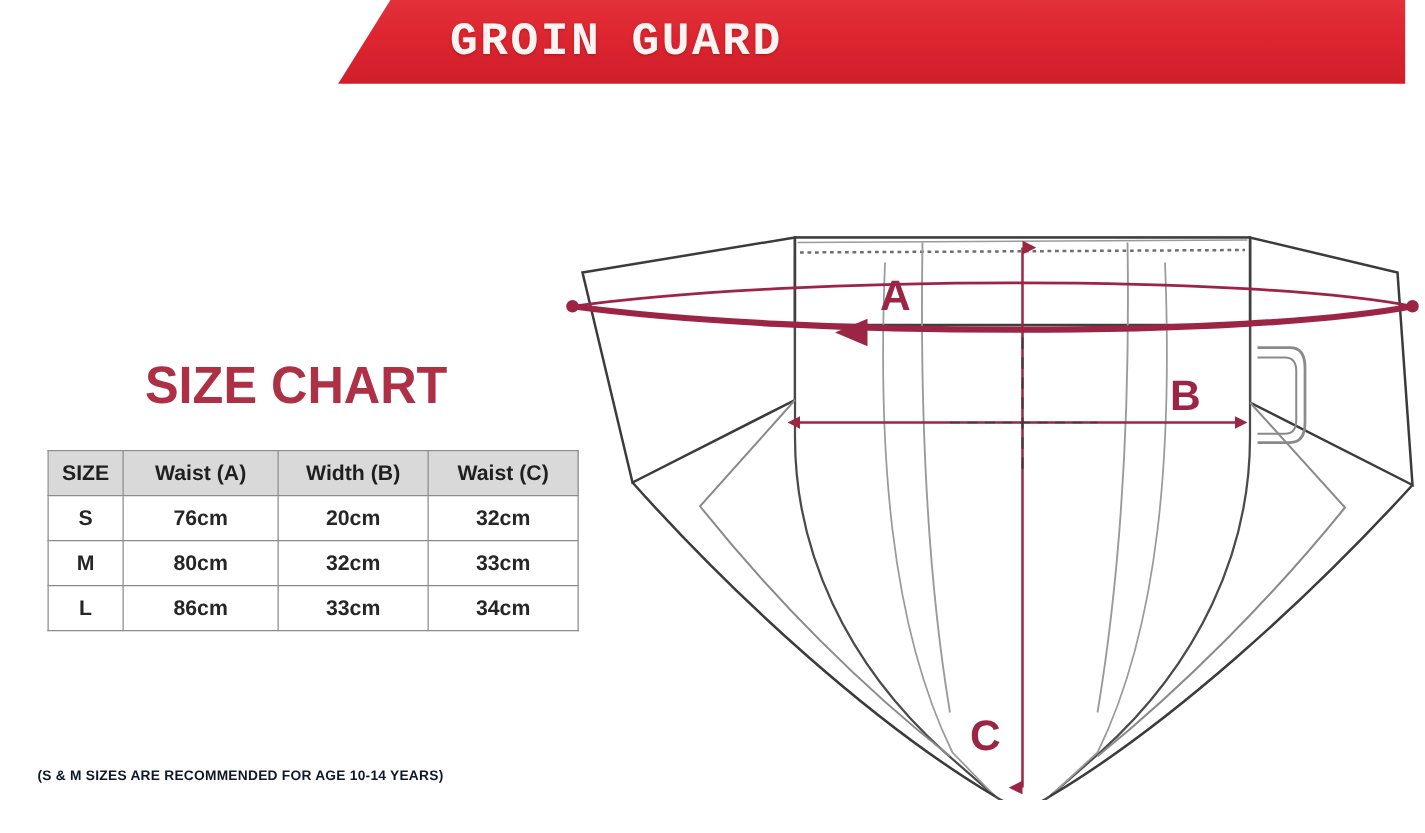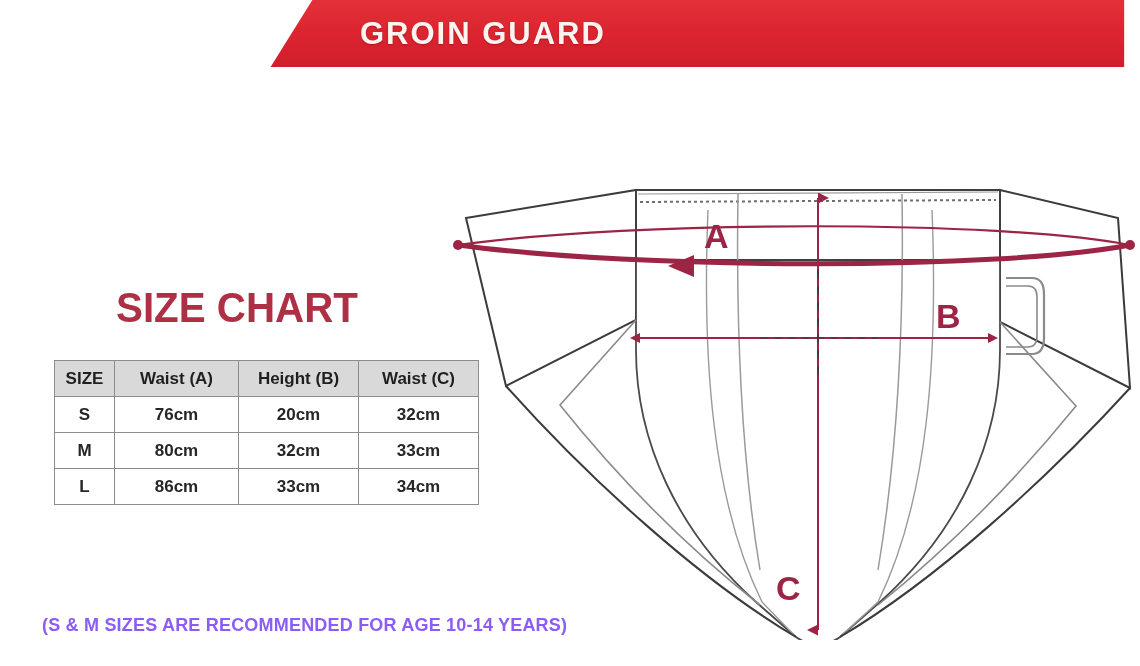--- a/index.html
+++ b/index.html
@@ -34,24 +34,24 @@
     height: 70px;
   }
   #banner-title {
     position: absolute;
     left: 360px;
     top: 6px;
     width: 520px;
     height: 56px;
     line-height: 56px;
     color: #fdf4f2;
-    font-size: 31px;
+    font-size: 37px;
     font-weight: bold;
     letter-spacing: 2px;
-    font-family: Liberation Sans, sans-serif;
+    font-family: Liberation Mono, monospace;
     text-align: left;
     text-shadow: 0 1px 2px rgba(120,0,0,0.45);
     white-space: nowrap;
   }
 
   
   #size-chart-title {
     position: absolute;
     left: 116px;
     top: 284px;
@@ -64,21 +64,20 @@
     transform: scaleX(0.96);
     transform-origin: left top;
   }
 
   
   #size-table-wrap {
     position: absolute;
     left: 38px;
     top: 360px;
     width: 424px;
-    margin-left: 16px;
   }
   table.size-table {
     border-collapse: collapse;
     width: 424px;
     table-layout: fixed;
     font-family: "Liberation Sans", sans-serif;
   }
   table.size-table th,
   table.size-table td {
     border: 1px solid #8c8c8c;
@@ -99,25 +98,25 @@
     background: #ffffff;
   }
   col.c-size { width: 60px; }
   col.c-a { width: 124px; }
   col.c-b { width: 120px; }
   col.c-c { width: 120px; }
 
   
   #footnote {
     position: absolute;
-    left: 42px;
+    left: 30px;
     top: 615px;
-    font-size: 18px;
-    font-weight: bold;
-    color: #8b5cf6;
+    font-size: 11px;
+    font-weight: bold;
+    color: #0f172a;
     letter-spacing: 0.2px;
     font-family: "Liberation Sans", sans-serif;
     white-space: nowrap;
   }
 
   
   #diagram {
     position: absolute;
     left: 440px;
     top: 150px;
@@ -159,21 +158,21 @@
       <colgroup>
         <col class="c-size">
           <col class="c-a">
           <col class="c-b">
           <col class="c-c">
       </colgroup>
       <thead>
         <tr>
           <th>SIZE</th>
           <th>Waist (A)</th>
-          <th>Height (B)</th>
+          <th>Width (B)</th>
           <th>Waist (C)</th>
         </tr>
       </thead>
       <tbody>
         <tr>
           <td>S</td>
           <td>76cm</td>
           <td>20cm</td>
           <td>32cm</td>
         </tr>

